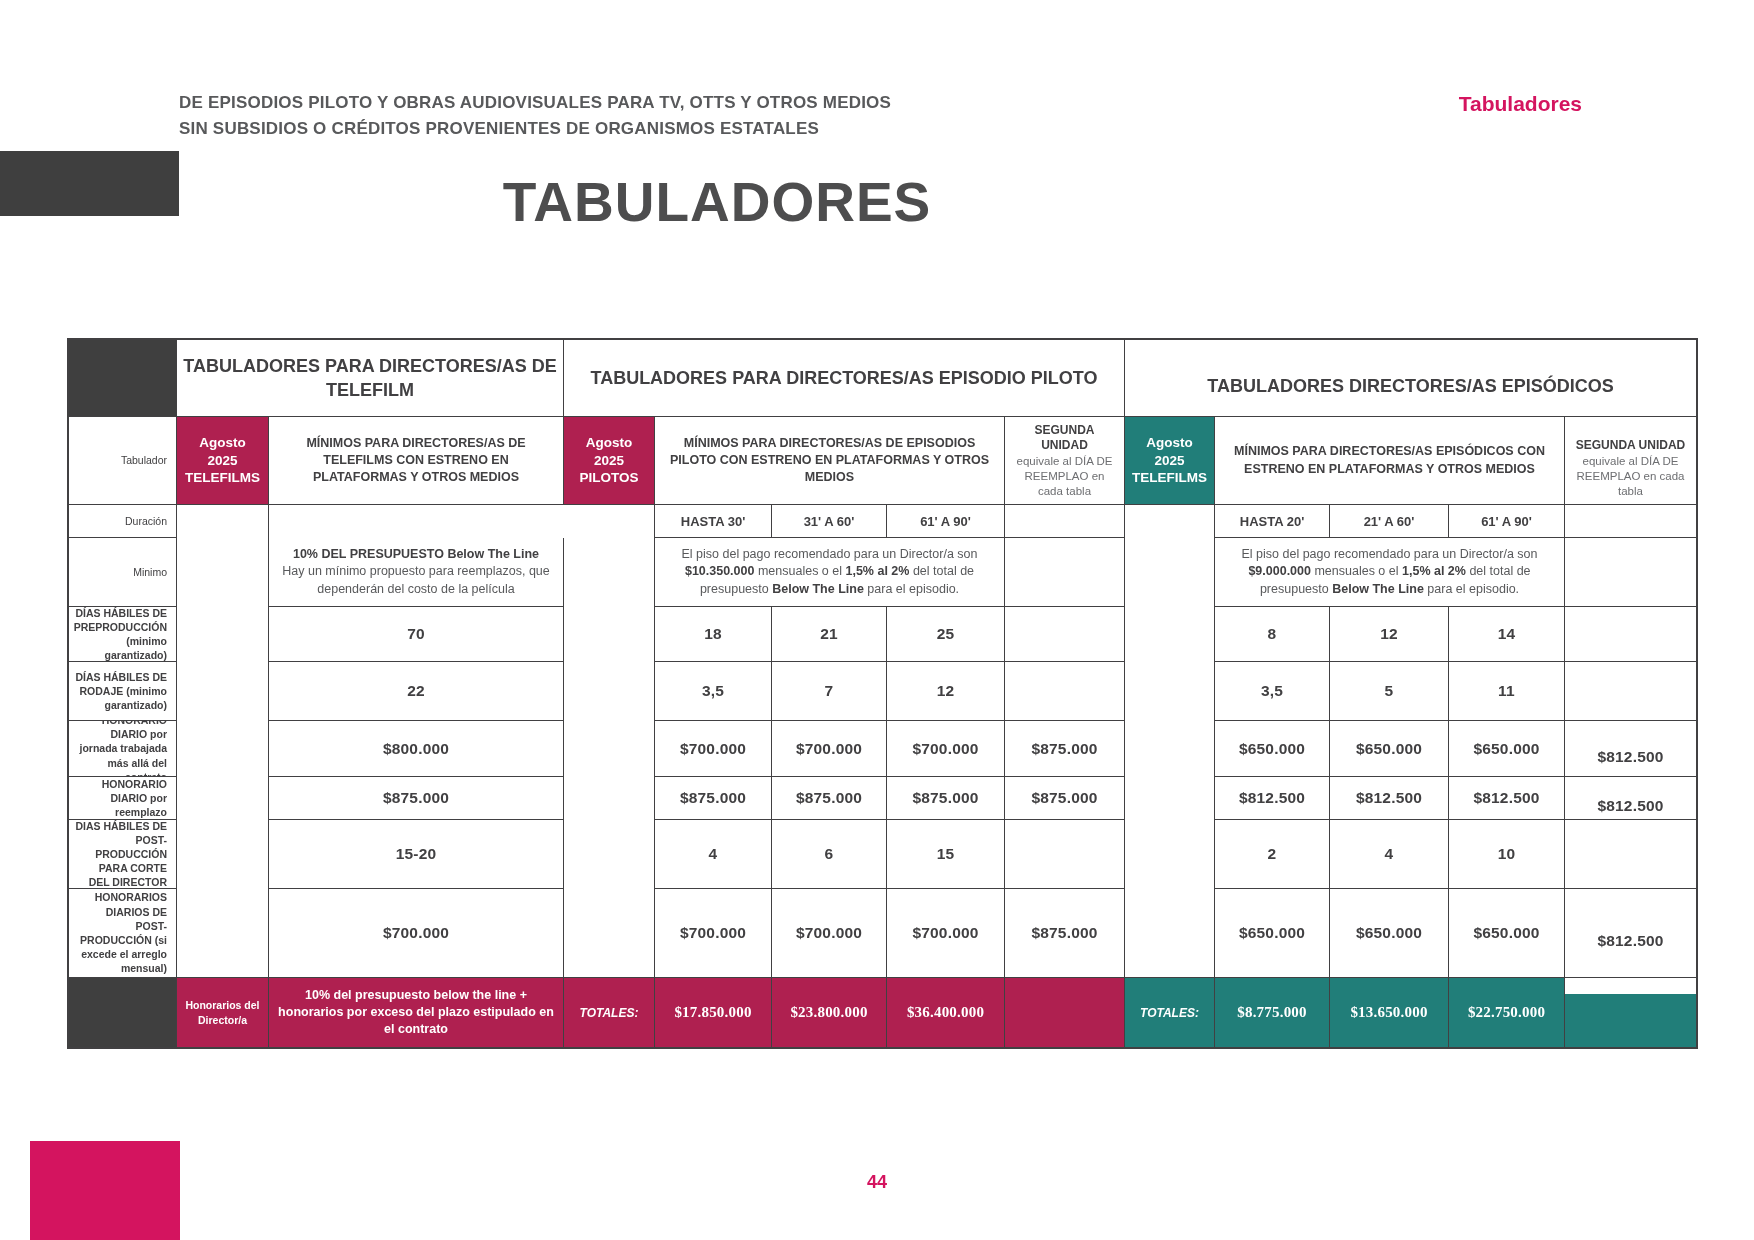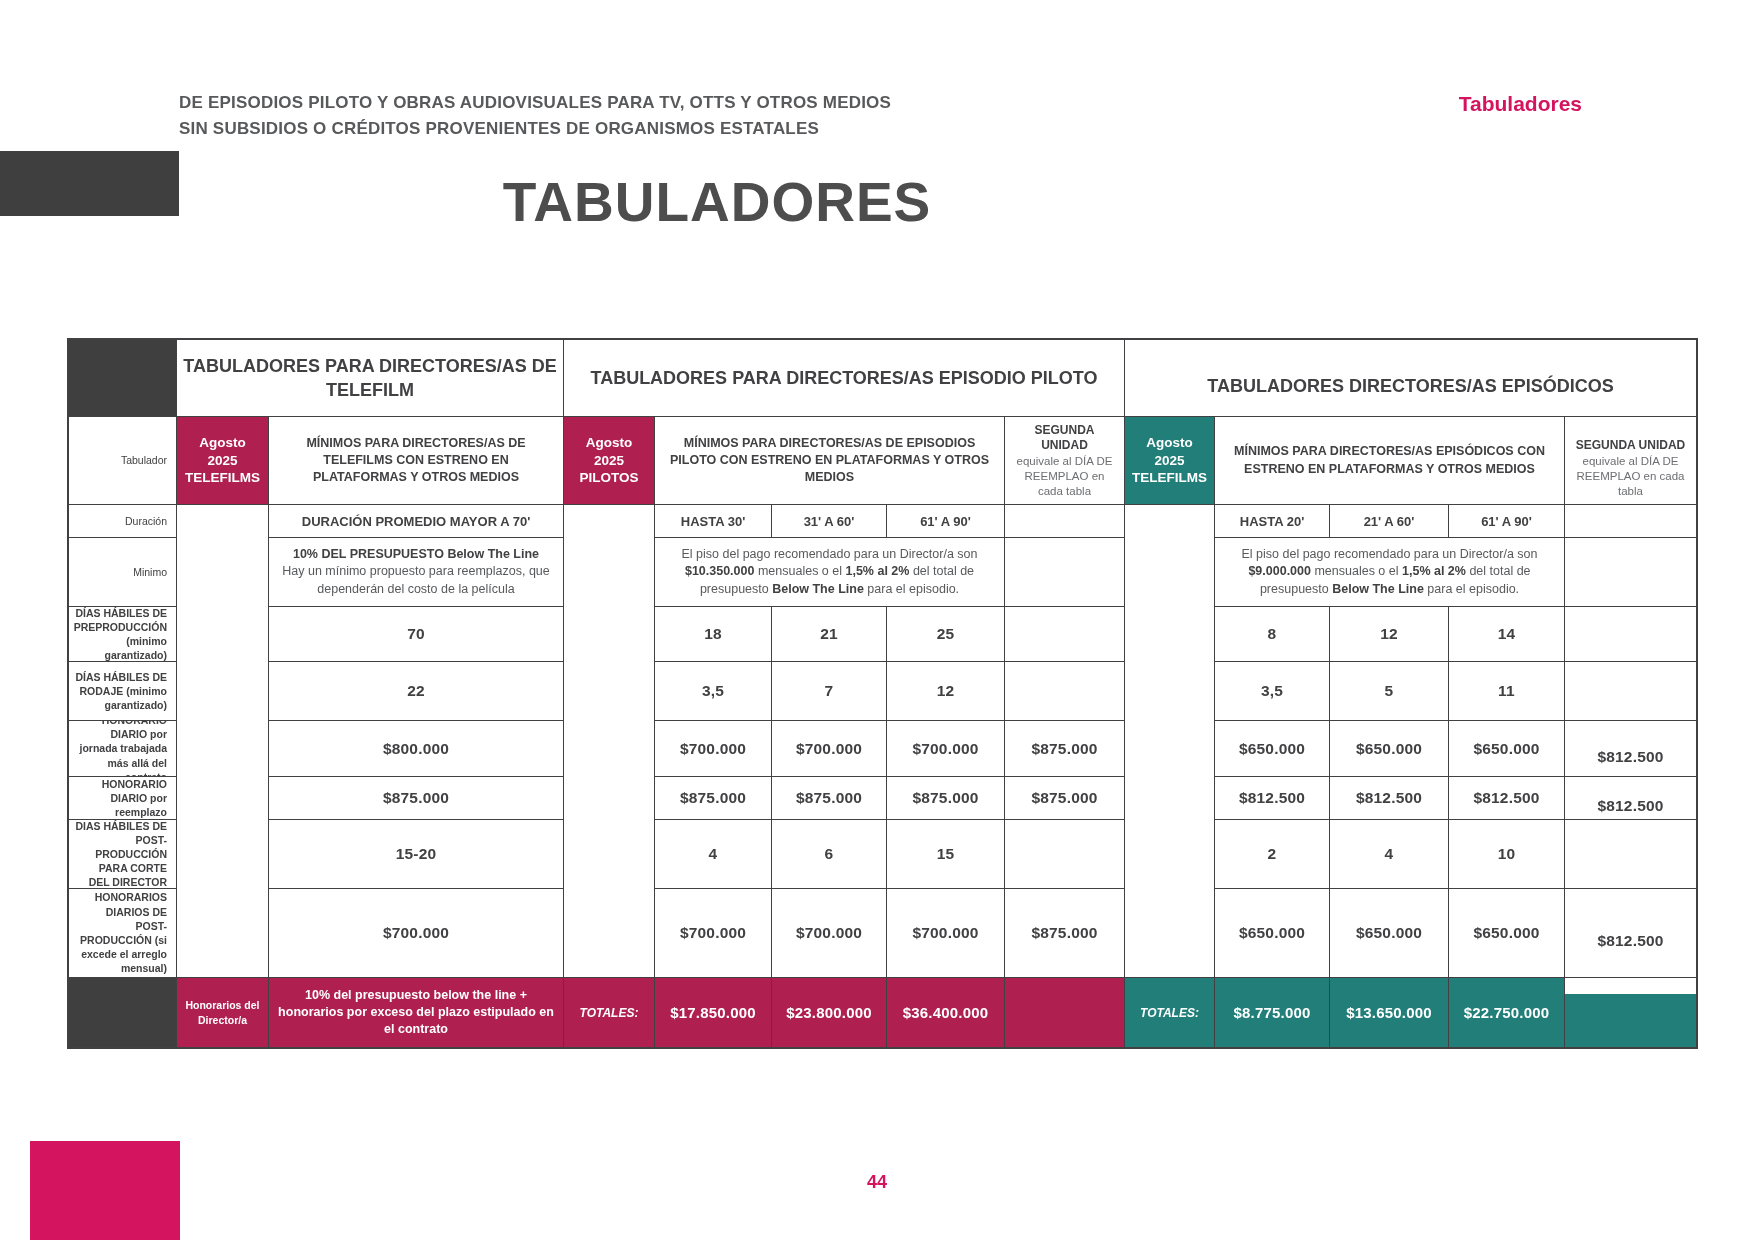--- a/index.html
+++ b/index.html
@@ -37,21 +37,21 @@
   .lab .sub { font-weight:bold;margin-top:44px; }
   .plain { font-weight:normal; }
   .period { color:#fff; font-weight:bold; font-size:13.5px; line-height:1.3; padding:4px 10px; }
   .minh { font-weight:bold; font-size:12.5px; line-height:1.38; color:#414042; }
   .du { font-weight:bold; font-size:13px; color:#414042; }
   .val { font-weight:bold; font-size:15.5px; letter-spacing:.2px; color:#414042; }
   .para { font-size:12.5px; line-height:1.38; color:#58595b; }
   .para .b { font-weight:bold; color:#414042; }
   .seg .t { font-weight:bold; font-size:12px; color:#414042; line-height:1.3; }
   .seg .s { font-size:11.5px; color:#6d6e71; line-height:1.3; }
-  .tot { color:#fff; font-weight:bold; font-size:15px; letter-spacing:.2px; }
+  .tot { color:#fff; font-weight:bold; font-size:15px; letter-spacing:.2px;font-family:Liberation Serif, serif; }
   .totlbl { color:#fff; font-weight:bold; font-size:12px;font-style:italic; }
   .hdir { color:#fff; font-weight:bold; font-size:10.5px; line-height:1.35; }
   .tftot { color:#fff; font-weight:bold; font-size:12.5px; line-height:1.38; }
 </style>
 </head>
 <body>
 
 <div class="block-dark"></div>
 
 <div class="doc-header">
@@ -88,21 +88,20 @@
     <div class="s">equivale al DÍA DE REEMPLAO en cada tabla</div>
   </div>
 
   <div class="c" style="grid-area:3/2/11/3"></div>
   <div class="c" style="grid-area:3/4/11/5"></div>
   <div class="c" style="grid-area:3/9/11/10"></div>
 
   <div class="c lab plain" style="grid-area:3/1/4/2">
       <span class="plain">Duración</span>
     </div>
-  <div class="c du" style="grid-area:3/3/4/4">DURACIÓN PROMEDIO MAYOR A 70'</div>
   <div class="c du" style="grid-area:3/5/4/6">HASTA 30'</div>
   <div class="c du" style="grid-area:3/6/4/7">31' A 60'</div>
   <div class="c du" style="grid-area:3/7/4/8">61' A 90'</div>
   <div class="c" style="grid-area:3/8/4/9"></div>
   <div class="c du" style="grid-area:3/10/4/11">HASTA 20'</div>
   <div class="c du" style="grid-area:3/11/4/12">21' A 60'</div>
   <div class="c du" style="grid-area:3/12/4/13">61' A 90'</div>
   <div class="c rowend" style="grid-area:3/13/4/14"></div>
 
   <div class="c lab plain" style="grid-area:4/1/5/2">

